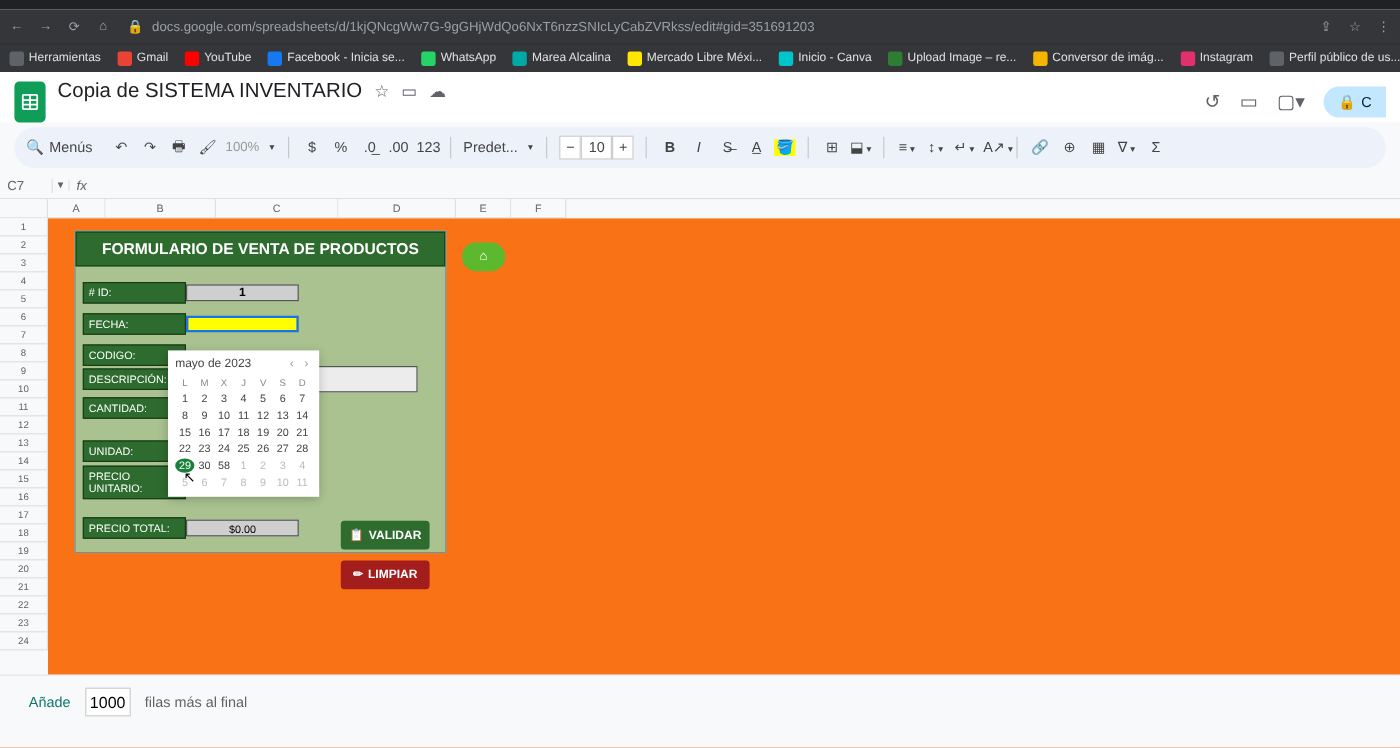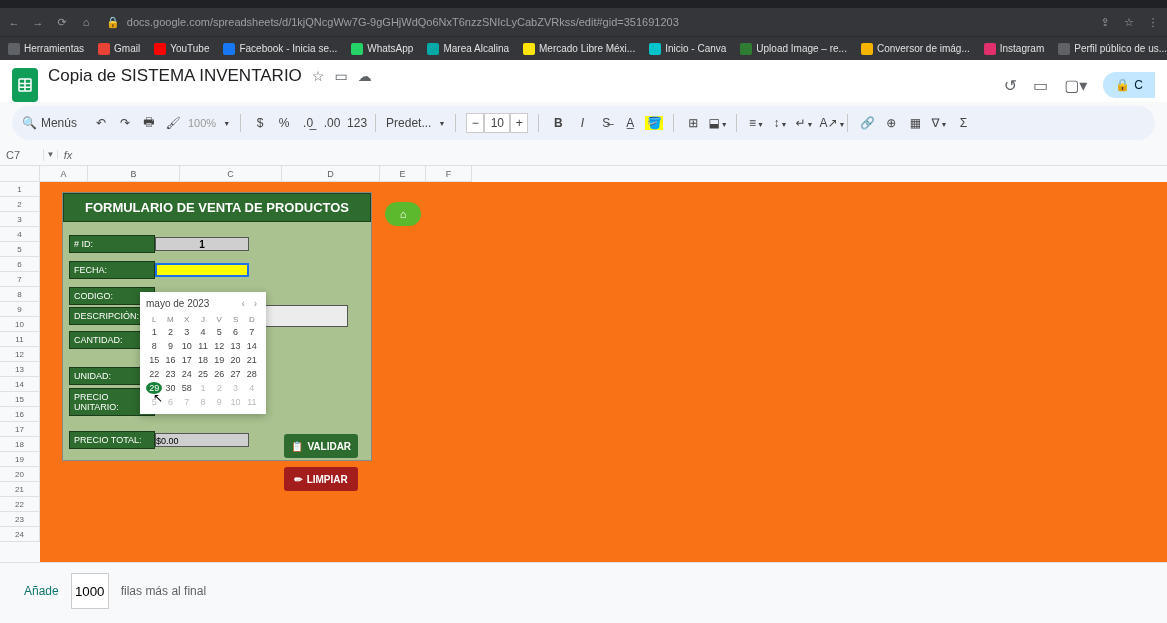--- a/index.html
+++ b/index.html
@@ -64,41 +64,41 @@
 .form-block { position: absolute; left: 22px; top: 10px; width: 310px; background: #a9c28f; border: 1px solid #888; }
 .form-header { background: #2e6b2e; color: #fff; font-weight: bold; text-align: center; font-size: 13px; padding: 6px 0; border: 1px solid #18451b; }
 .form-body { padding: 14px 23px 8px 6px; }
 .form-row { display: flex; align-items: center; margin-bottom: 4px; height: 16px; }
 .form-label { background: #2e6b2e; color: #fff; font-size: 9px; padding: 3px 4px; width: 86px; border: 1px solid #1a3a1a; }
 .form-field { border: 1px solid #555; height: 14px; background: #d7e2c9; }
 .field-id { width: 94px; background: #cfcfcf; text-align: center; font-weight: bold; font-size: 10px; line-height: 14px; }
 .field-date { width: 94px; background: #ffff00; border: 2px solid #1a73e8; }
 .field-wide { width: 196px; background: #ececec; height: 22px; }
 .field-std { width: 94px; background: #d7e2c9; }
-.field-total { width: 94px; background: #cfcfcf; text-align: left; font-size: 9px; line-height: 14px; }
+.field-total { width: 94px; background: #cfcfcf; text-align: center; font-size: 9px; line-height: 14px; }
 
 .home-badge { position: absolute; left: 345px; top: 20px; width: 36px; height: 24px; background: #5cb82c; border-radius: 12px; display: flex; align-items: center; justify-content: center; color: #fff; cursor: pointer; }
 
 .btn-validar { position: absolute; left: 244px; top: 252px; width: 74px; height: 24px; background: #2e6b2e; color: #fff; font-weight: bold; font-size: 10px; display: flex; align-items: center; justify-content: center; gap: 4px; border-radius: 3px; cursor: pointer; }
 .btn-limpiar { position: absolute; left: 244px; top: 285px; width: 74px; height: 24px; background: #a31d1d; color: #fff; font-weight: bold; font-size: 10px; display: flex; align-items: center; justify-content: center; gap: 4px; border-radius: 3px; cursor: pointer; }
 
 
 .date-picker { position: absolute; left: 100px; top: 110px; width: 126px; background: #fff; box-shadow: 0 2px 8px rgba(0,0,0,0.25); padding: 6px; font-size: 9px; color: #444; }
 .dp-header { display: flex; align-items: center; justify-content: space-between; font-size: 10px; margin-bottom: 6px; }
 .dp-nav { cursor: pointer; color: #999; padding: 0 3px; }
 .dp-grid { display: grid; grid-template-columns: repeat(7, 1fr); text-align: center; gap: 2px 0; }
 .dp-dow { color: #888; font-size: 8px; }
 .dp-day { font-size: 9px; padding: 1px 0; cursor: pointer; }
 .dp-day.other { color: #bbb; }
 .dp-day.sel { background: #188038; color: #fff; border-radius: 50%; }
 
 
 .sheet-footer { display: flex; align-items: center; padding: 10px 24px; gap: 12px; background: #f8f9fa; border-top: 1px solid #e0e0e0; font-size: 12px; }
 .add-link { color: #0f766e; cursor: pointer; }
-.rows-input { width: 38px; height: 36px; border: 1px solid #ccc; text-align: center; }
+.rows-input { width: 38px; height: 24px; border: 1px solid #ccc; text-align: center; }
 .footer-text { color: #5f6368; }
 
 .cursor-ptr { position: absolute; left: 113px; top: 209px; font-size: 12px; pointer-events: none; }
 </style>
 </head>
 <body>
 
 <div class="browser-tabs">
 </div>
 

